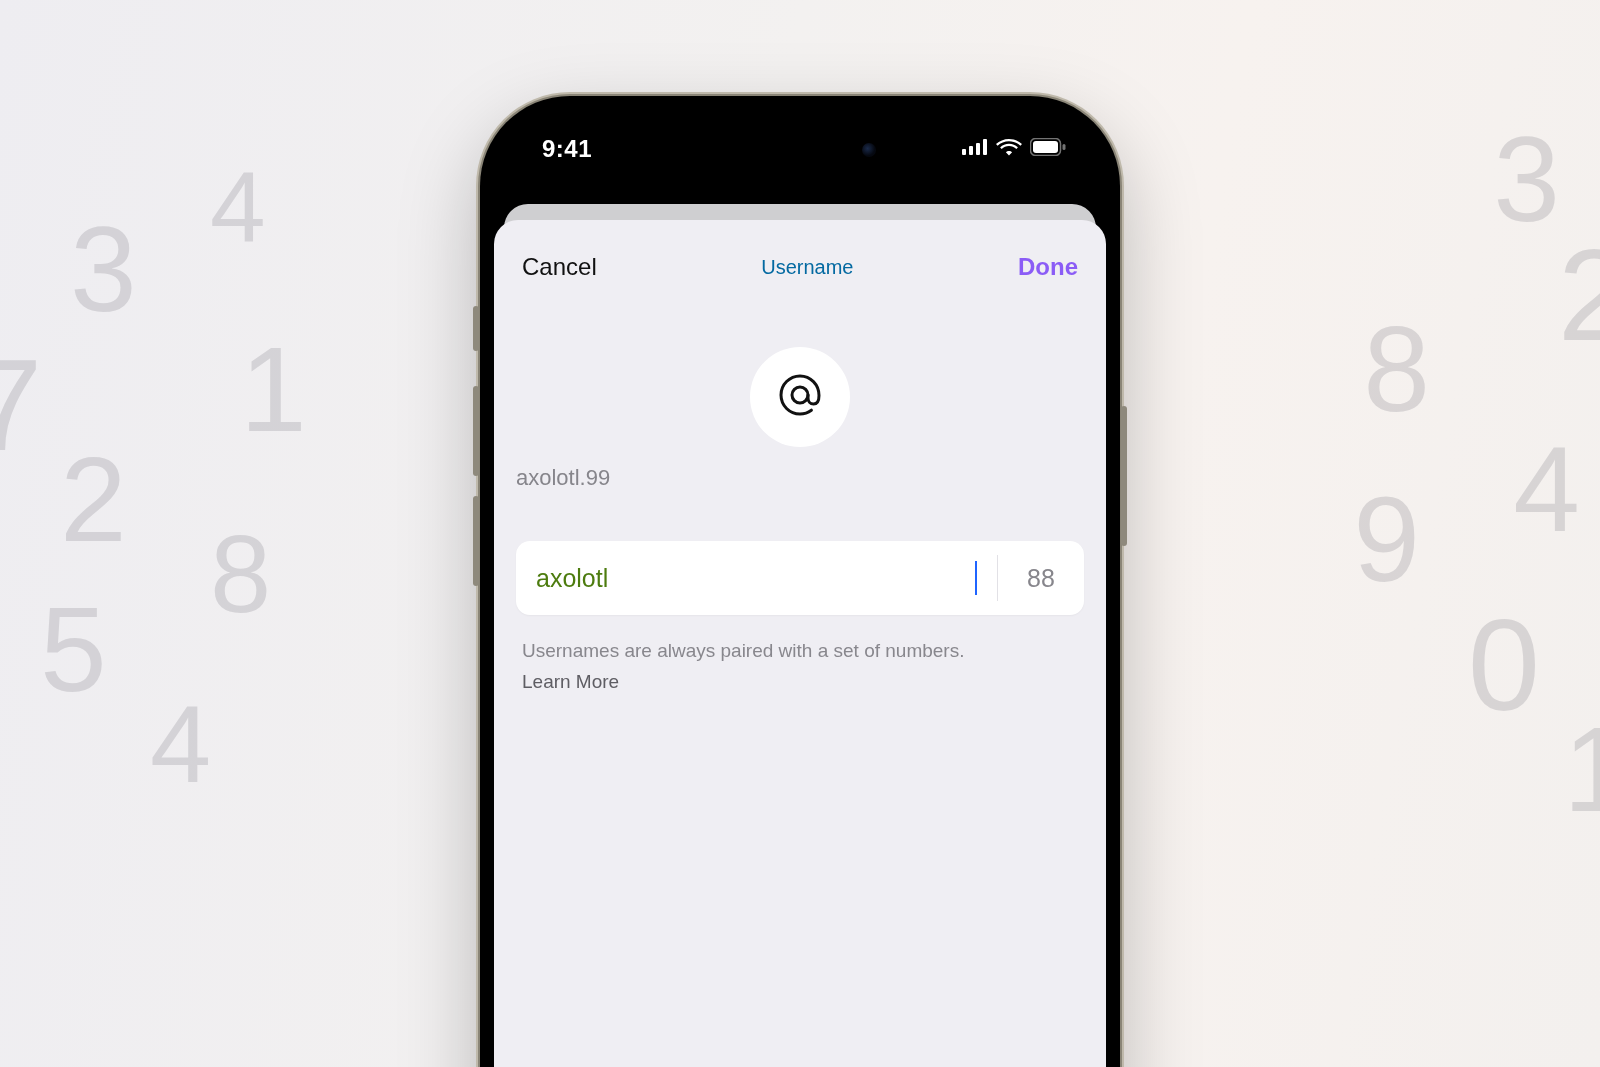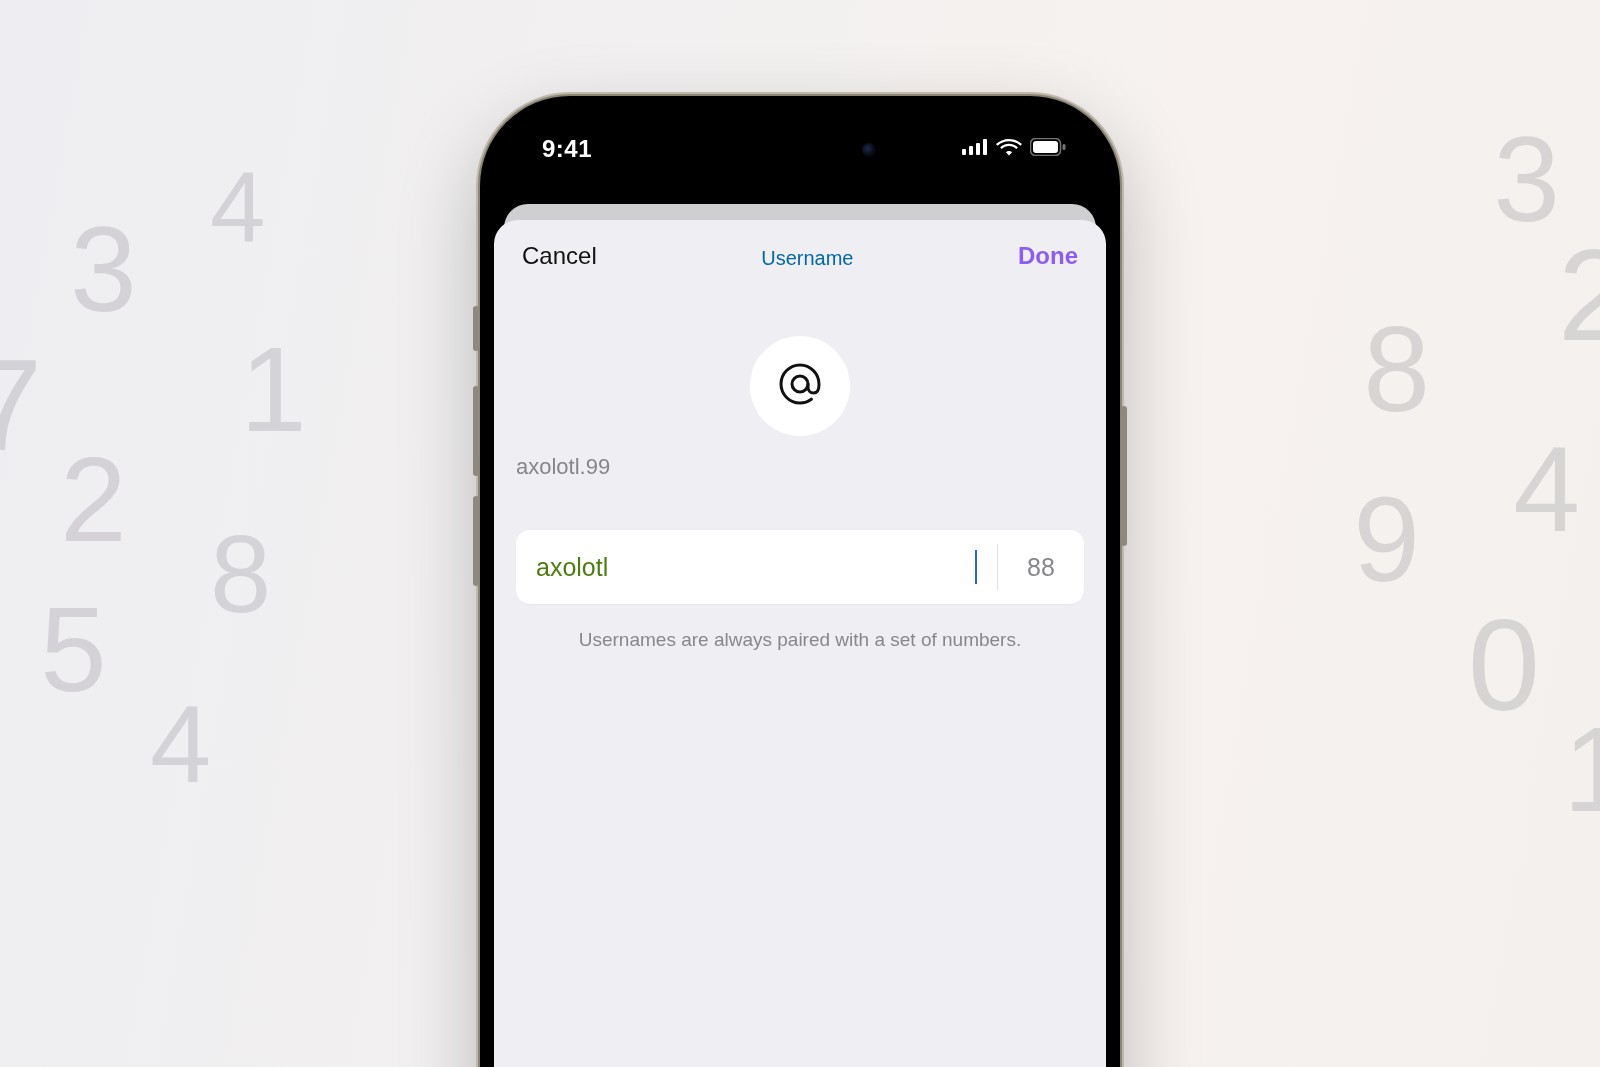--- a/index.html
+++ b/index.html
@@ -107,23 +107,23 @@
     position: absolute;
     top: 110px;
     left: 0; right: 0; bottom: 0;
     background: #efeef3;
     border-radius: 24px 24px 0 0;
     padding: 0 22px;
   }
 
   .navbar {
     display: flex;
-    align-items: flex-end;
+    align-items: center;
     justify-content: space-between;
-    padding: 22px 6px 10px;
+    padding: 33px 6px 10px;
   }
   .navbar .cancel { font-size: 24px; color: #111; font-weight: 400; }
   .navbar .title  { font-size: 20px; color: #0369a1; font-weight: 400; }
   .navbar .done   { font-size: 24px; color: #8b5cf6; font-weight: 700; }
 
   .at-circle {
     width: 100px; height: 100px;
     background: #fff;
     border-radius: 50%;
     margin: 56px auto 18px;
@@ -183,21 +183,20 @@
     font-size: 25px;
     color: #87868c;
   }
 
   .helper {
     margin-top: 22px;
     padding: 0 6px;
     font-size: 19px;
     line-height: 1.5;
     color: #88878d;
-    text-align: center;
   }
   .helper .learn {
     display: block;
     color: #5e5d63;
     margin-top: 2px;
   }
 </style>
 </head>
 <body>
 
@@ -287,17 +286,18 @@
         <div class="input-wrap">
           <input type="text" value="axolotl" style="">
           <span class="caret"></span>
         </div>
         <div class="sep"></div>
         <div class="suffix">88</div>
       </div>
 
       <div class="helper">
         <span>Usernames are always paired with a set of numbers.</span>
+        <span class="learn">Learn More</span>
       </div>
 
     </div>
   </div>
 </div>
 
 </body></html>

